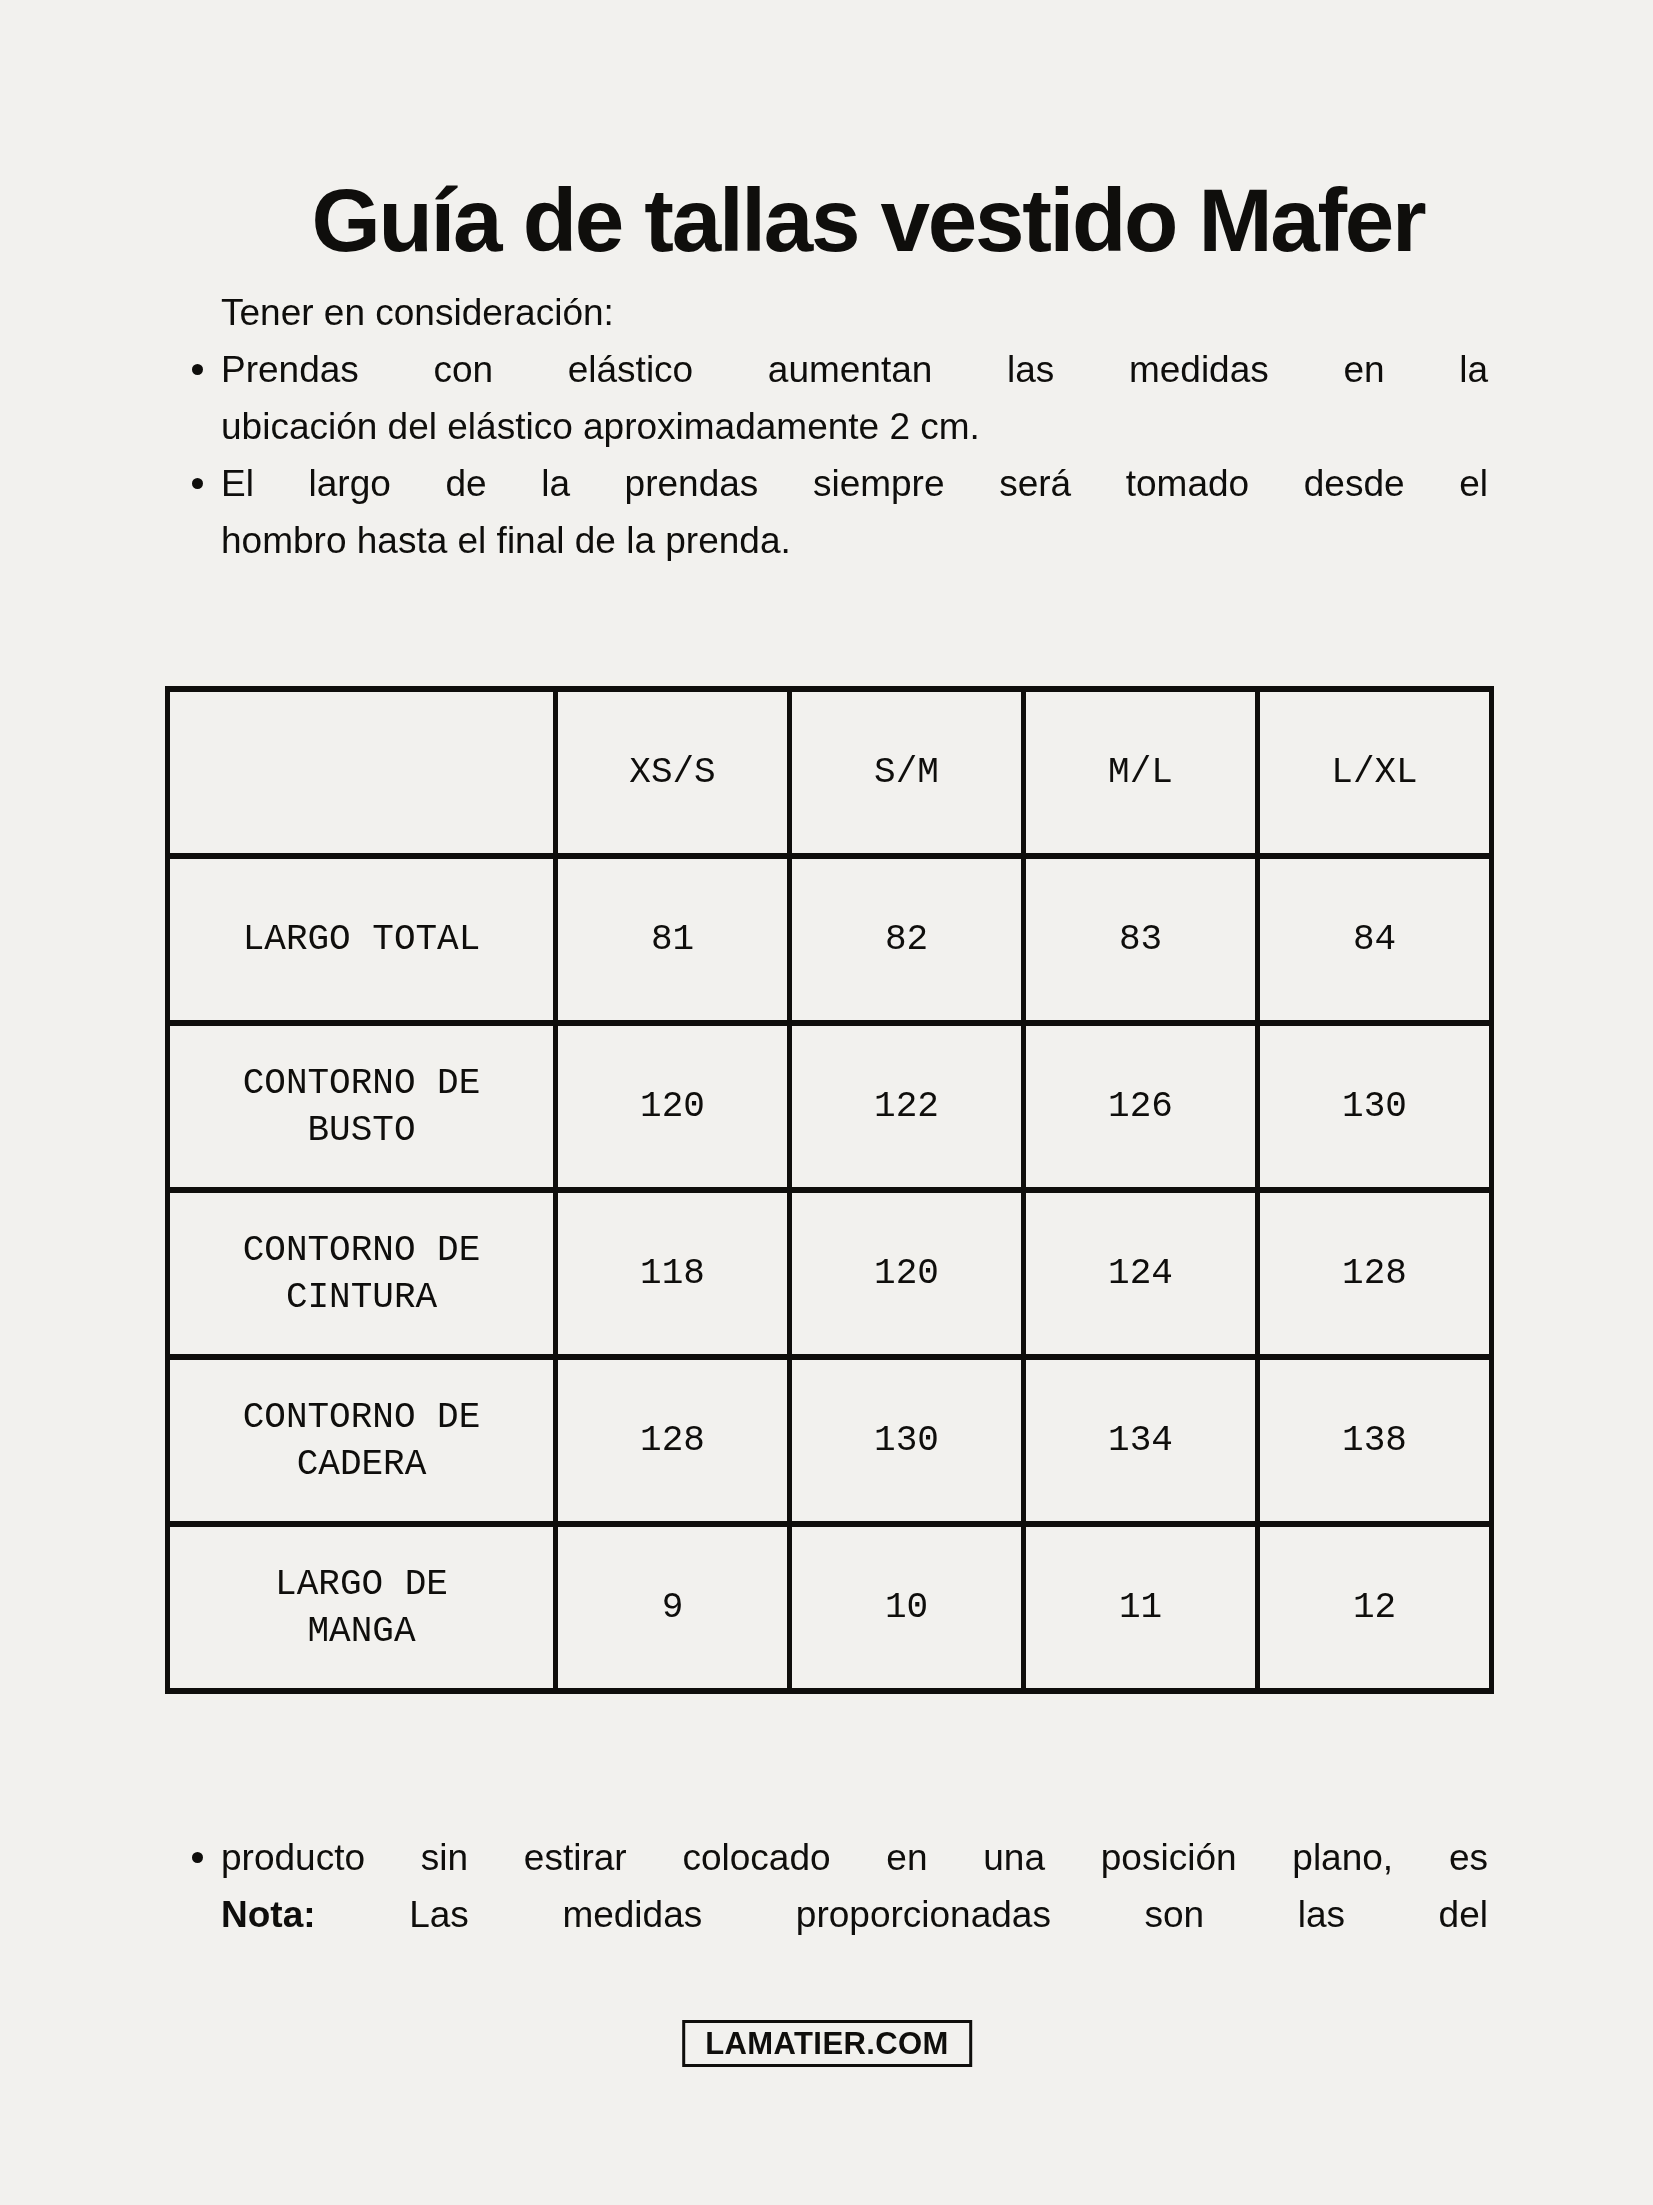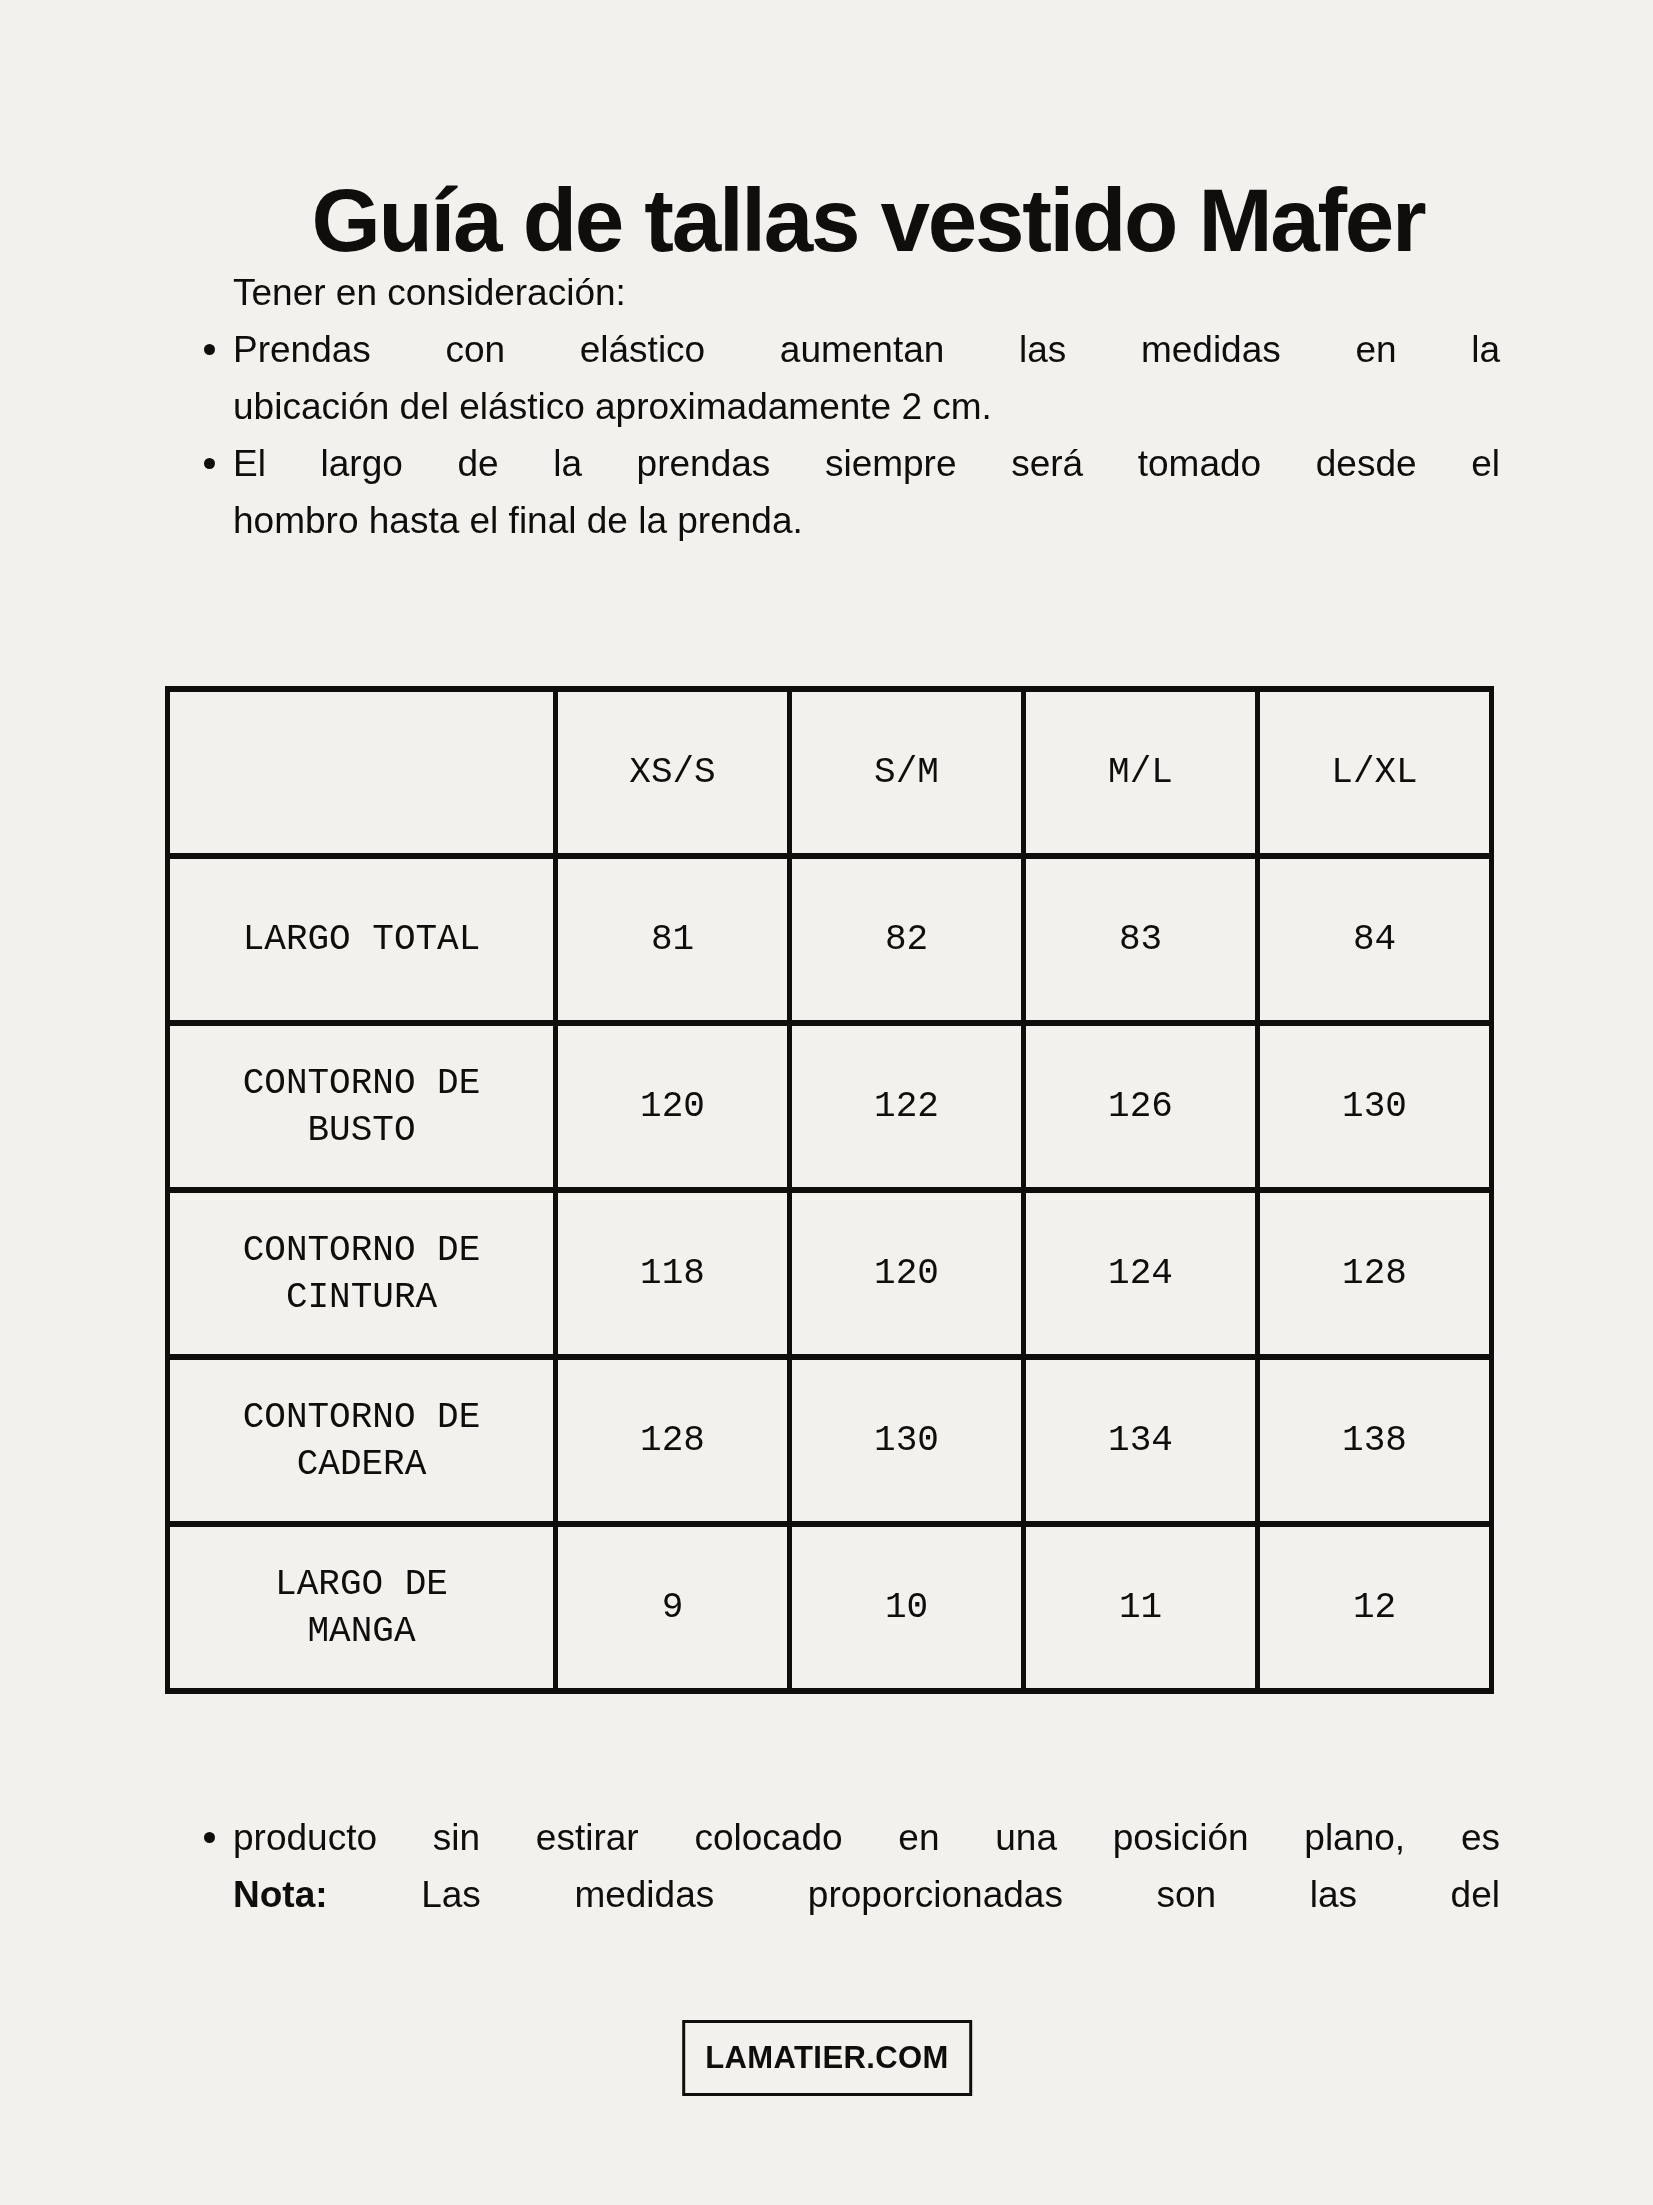--- a/index.html
+++ b/index.html
@@ -29,25 +29,26 @@
     font-weight: 800;
     letter-spacing: -2.3px;
     font-stretch: normal;
     white-space: nowrap;
     padding-left: 41px;
   }
 
   
   .textblock {
     position: absolute;
-    left: 233px;
+    left: 221px;
     width: 1267px;
     font-size: 37px;
     line-height: 57px;
     font-weight: 400;
+    margin-top: 20px;
   }
   .intro { top: 264px; }
   .note  { top: 1809px; }
 
   .jl {
     text-align: justify;
     text-align-last: justify;
   }
   .jl-last {
     text-align: justify;
@@ -94,21 +95,21 @@
   .lbl-line { display: block; line-height: 47px; }
   .lbl-line:empty { display: none; }
 
   
   .badge {
     position: absolute;
     top: 2020px;
     left: 50%;
     transform: translateX(-50%);
     box-sizing: border-box;
-    height: 76px;
+    height: 47px;
     border: 3.9px solid #0f0e0c;
     padding: 0 20px;
     display: flex;
     align-items: center;
     font-size: 31px;
     font-weight: 700;
     letter-spacing: 0.4px;
     white-space: nowrap;
     font-stretch: normal;
   }

